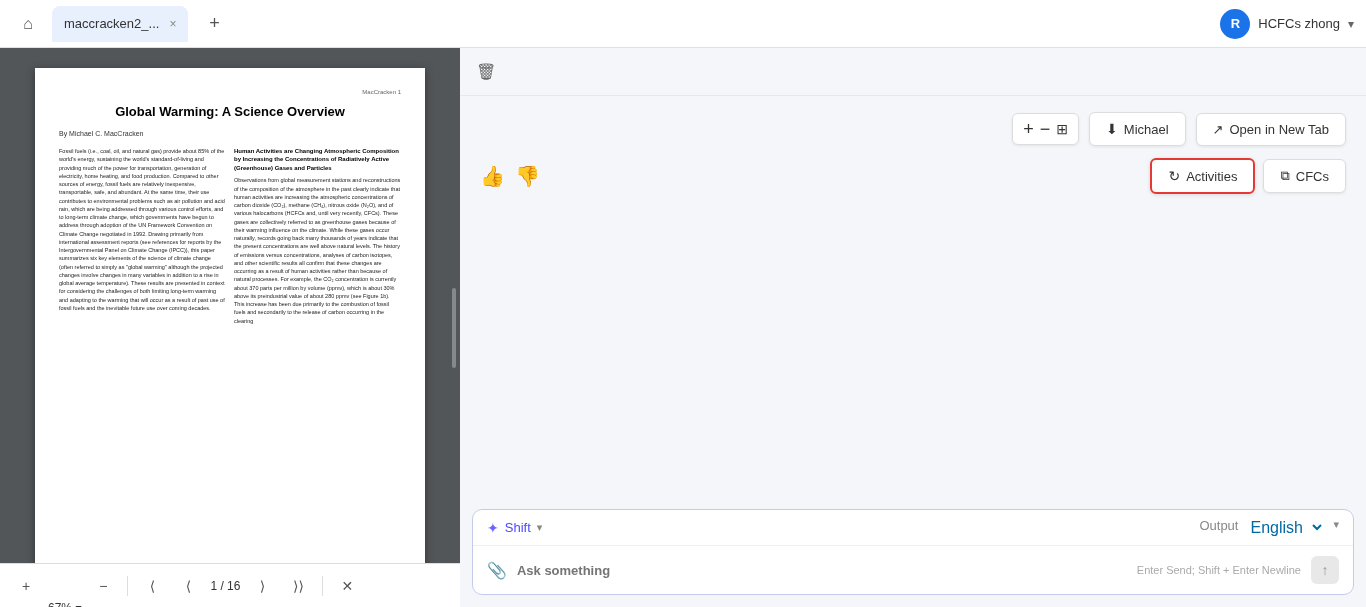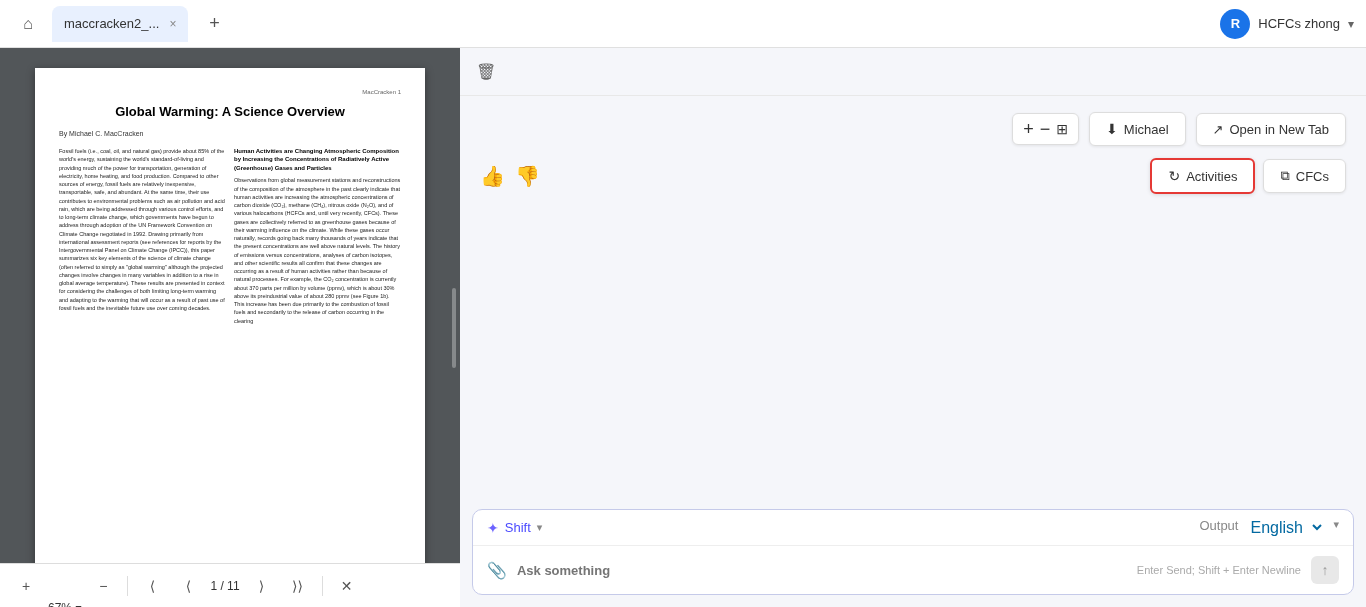--- a/index.html
+++ b/index.html
@@ -121,21 +121,21 @@
       <div class="separator"></div>
       <button class="toolbar-btn">
         <span>⟨</span>
       </button>
       <button class="toolbar-btn">
         <span>⟨</span>
       </button>
       <span class="page-num">
         <span>1</span>
         <span> / </span>
-        <span>11</span>
+        <span>16</span>
       </span>
       <button class="toolbar-btn">
         <span>⟩</span>
       </button>
       <button class="toolbar-btn">
         <span>⟩⟩</span>
       </button>
       <div class="separator"></div>
       <button class="toolbar-btn">
         <span>✕</span>

